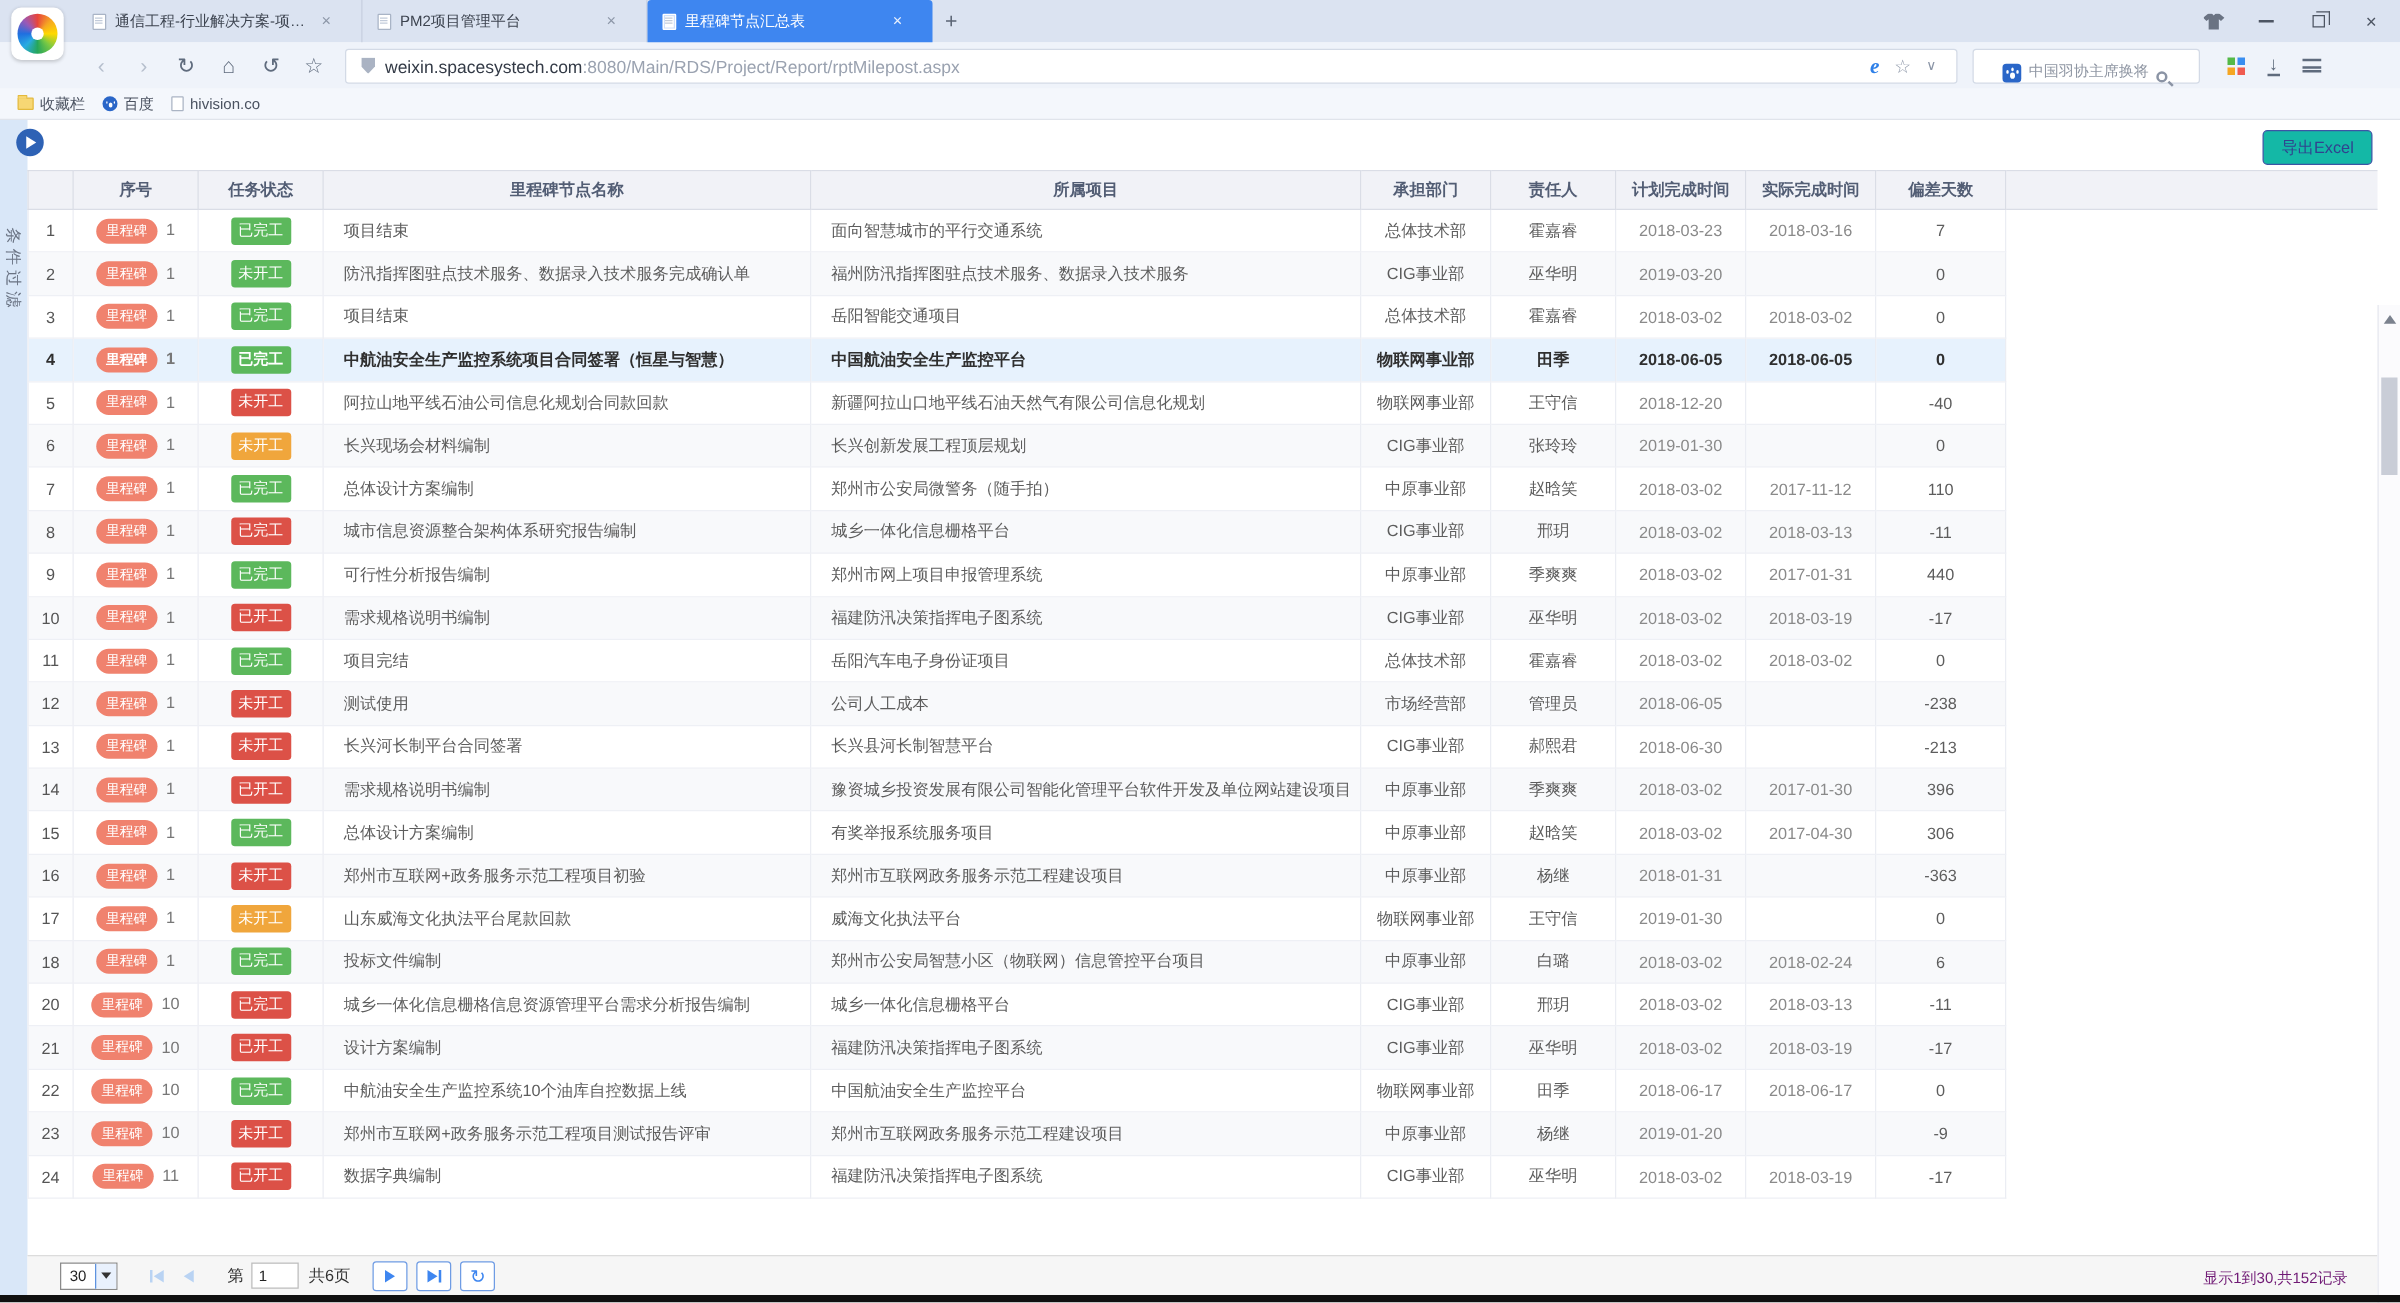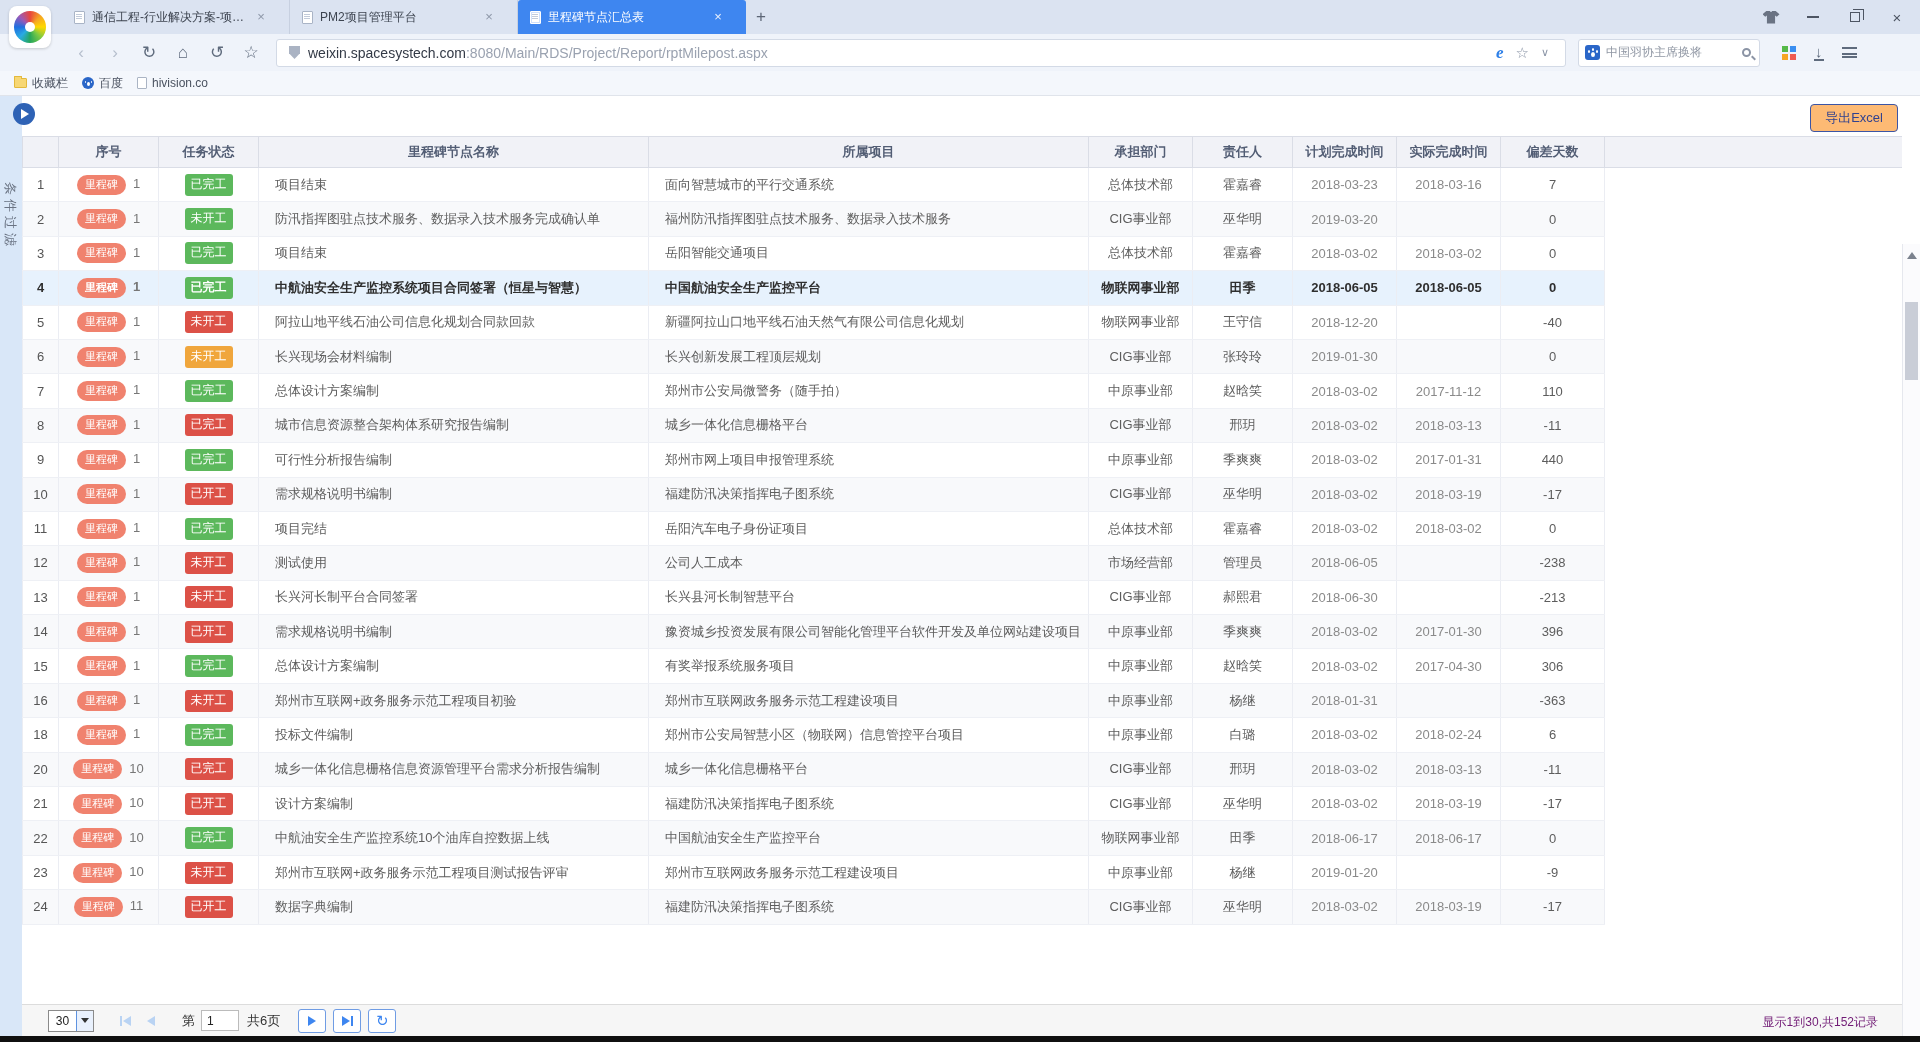--- a/index.html
+++ b/index.html
@@ -34,21 +34,21 @@
   .navico { width:30px; height:26px; display:flex; align-items:center; justify-content:center; font-size:17px; color:#5f6b7d; }
   .navico.dim { color:#b6bfcd; }
   .urlbox { margin-left:10px; width:1290px; height:28px; background:#fff; border:1px solid #d3dae6; border-radius:3px; display:flex; align-items:center; padding:0 8px; }
   .shield { width:11px; height:13px; background:#aab3c3; clip-path:polygon(0 0,100% 0,100% 55%,50% 100%,0 55%); margin:0 8px 0 4px; flex:none; }
   .url { font-size:14px; white-space:nowrap; overflow:hidden; flex:1; }
   .url .dom { color:#333a46; }
   .url .path { color:#9aa2b0; }
   .ie-e { font-family:"Liberation Serif",serif; font-style:italic; font-weight:bold; color:#2f80e8; font-size:17px; margin:0 6px; }
   .url-star { color:#8a94a6; font-size:15px; margin:0 6px; }
   .url-chev { color:#8a94a6; font-size:11px; margin:0 8px 0 6px; }
-  .searchbox { margin-left:12px; width:182px; height:28px; background:#fff; border:1px solid #d3dae6; border-radius:3px; display:flex; align-items:center; padding:0 6px; }
+  .searchbox { margin-left:12px; width:182px; height:28px; background:#fff; border:1px solid #d3dae6; border-radius:3px; display:flex; align-items:flex-end; padding:0 23px; }
   .paw { width:15px; height:15px; background:#2a66c8; border-radius:3px; position:relative; flex:none; margin-right:6px; }
   .paw::after { content:""; position:absolute; left:6px; top:7px; width:4px; height:5px; background:#fff; border-radius:50%; box-shadow:-4px -3px 0 -1px #fff,4px -3px 0 -1px #fff,0 -5px 0 -1px #fff; }
   .searchtext { flex:1; font-size:12px; color:#8f96a3; white-space:nowrap; overflow:hidden; }
   .mag { width:9px; height:9px; border:2px solid #8b94a5; border-radius:50%; position:relative; flex:none; margin-right:2px; }
   .mag::after { content:""; position:absolute; left:7px; top:7px; width:5px; height:2px; background:#8b94a5; transform:rotate(45deg); }
   .toolicons { display:flex; align-items:center; gap:18px; margin-left:22px; }
   .grid4 { width:14px; height:14px; display:grid; grid-template-columns:6px 6px; grid-template-rows:6px 6px; gap:2px; }
   .grid4 i { display:block; }
   .g1{background:#55b948}.g2{background:#3a8ef0}.g3{background:#f5a623}.g4{background:#f05b50}
   .dl { font-size:15px; color:#5f6b7d; border-bottom:2px solid #5f6b7d; line-height:14px; padding:0 1px; }
@@ -62,21 +62,21 @@
   .bm-baidu { width:12px; height:12px; background:#2a66c8; border-radius:50%; position:relative; }
   .bm-baidu::after { content:""; position:absolute; left:4.5px; top:5px; width:3px; height:4px; background:#fff; border-radius:50%; box-shadow:-3px -2px 0 -1px #fff,3px -2px 0 -1px #fff; }
   .bm-doc { width:10px; height:12px; background:#fff; border:1px solid #aab4c4; border-radius:1px; }
 
   
   .content { position:absolute; left:0; top:96px; width:1920px; height:940px; background:#fff; }
   .left-strip { position:absolute; left:0; top:0; width:22px; height:940px; background:#d9e7f8; }
   .v-label { position:absolute; left:19px; top:86px; font-size:13px; color:#6a7383; letter-spacing:4px; white-space:nowrap; transform:rotate(90deg); transform-origin:top left; }
   .expand-btn { position:absolute; left:13px; top:7px; width:22px; height:22px; border-radius:50%; background:#2e62b5; display:flex; align-items:center; justify-content:center; z-index:5; }
   .expand-tri { width:0; height:0; border-top:5px solid transparent; border-bottom:5px solid transparent; border-left:8px solid #fff; margin-left:2px; }
-  .export-btn { position:absolute; right:22px; top:8px; height:28px; padding:0 14px; border:1px solid #3c55a5; border-radius:4px; background:#fdba74; color:#31428f; font-size:13px; display:flex; align-items:center; }
+  .export-btn { position:absolute; right:22px; top:8px; height:28px; padding:0 14px; border:1px solid #3c55a5; border-radius:4px; background:#14b8a6; color:#31428f; font-size:13px; display:flex; align-items:center; }
 
   .table-wrap { position:absolute; left:22px; top:40px; width:1880px; }
   table.grid { border-collapse:collapse; table-layout:fixed; width:1880px; }
   .grid th { height:31px; background:#f1f2f7; border:1px solid #dadde6; border-left:none; font-size:13px; font-weight:600; color:#525d74; }
   .grid th:first-child { border-left:1px solid #dadde6; }
   .grid th.filler, .grid td.filler { border-right:none; background:#f1f2f7; }
   .grid td.filler { background:#fff; border-bottom:none; }
   .grid td { height:34.4px; font-size:13px; color:#5d5d5d; border-right:1px solid #ebedf3; border-bottom:1px solid #eef0f5; overflow:hidden; white-space:nowrap; }
   .grid td:first-child { border-left:1px solid #ebedf3; }
   .grid tr:nth-child(even) td.c { background:#f8f9fb; }
@@ -446,20 +446,33 @@
               <td class="c lft">郑州市互联网+政务服务示范工程项目初验</td>
               <td class="c lft">郑州市互联网政务服务示范工程建设项目</td>
               <td class="c ctr">中原事业部</td>
               <td class="c ctr">杨继</td>
               <td class="c date">2018-01-31</td>
               <td class="c date"></td>
               <td class="c ctr">-363</td>
               <td class="filler"></td>
             </tr>
             <tr>
+              <td class="c num">17</td>
+              <td class="c ctr"><span class="pill">里程碑</span><span class="seqn">1</span></td>
+              <td class="c ctr"><span class="badge badge-y">未开工</span></td>
+              <td class="c lft">山东威海文化执法平台尾款回款</td>
+              <td class="c lft">威海文化执法平台</td>
+              <td class="c ctr">物联网事业部</td>
+              <td class="c ctr">王守信</td>
+              <td class="c date">2019-01-30</td>
+              <td class="c date"></td>
+              <td class="c ctr">0</td>
+              <td class="filler"></td>
+            </tr>
+            <tr>
               <td class="c num">18</td>
               <td class="c ctr"><span class="pill">里程碑</span><span class="seqn">1</span></td>
               <td class="c ctr"><span class="badge badge-g">已完工</span></td>
               <td class="c lft">投标文件编制</td>
               <td class="c lft">郑州市公安局智慧小区（物联网）信息管控平台项目</td>
               <td class="c ctr">中原事业部</td>
               <td class="c ctr">白璐</td>
               <td class="c date">2018-03-02</td>
               <td class="c date">2018-02-24</td>
               <td class="c ctr">6</td>

